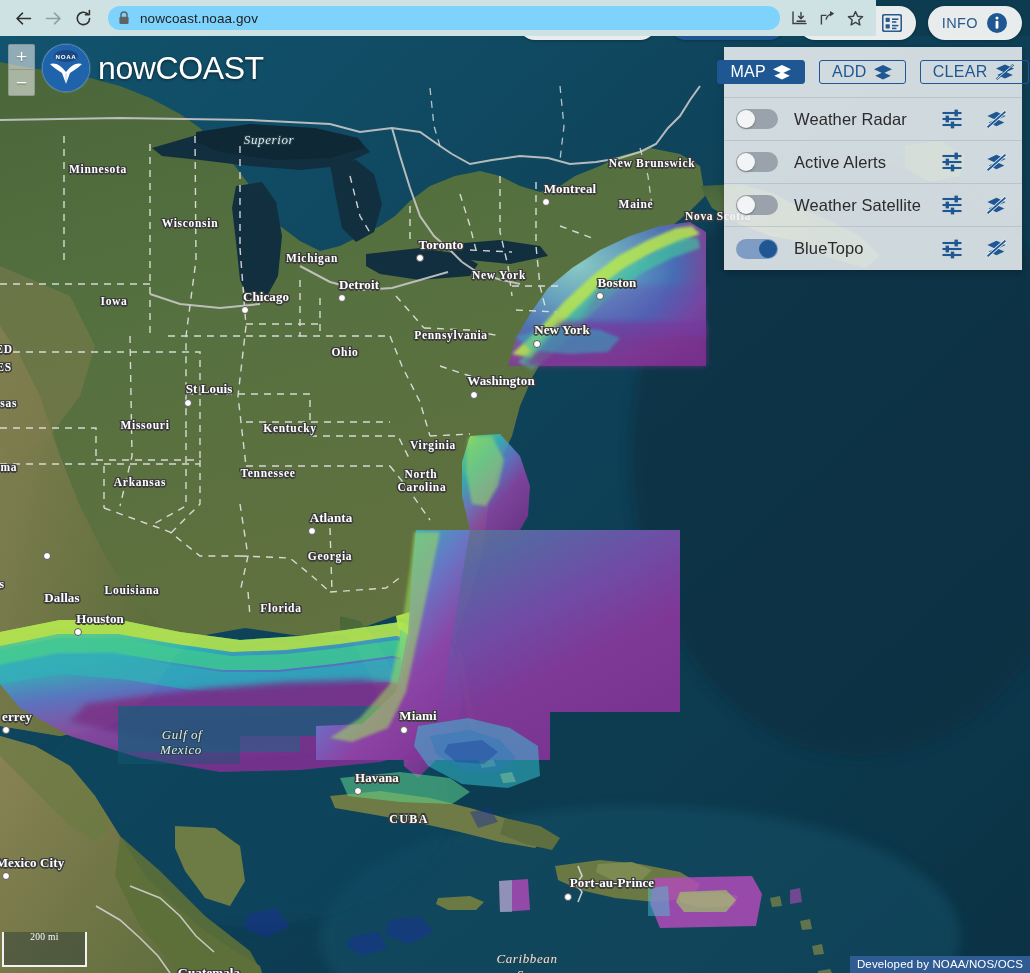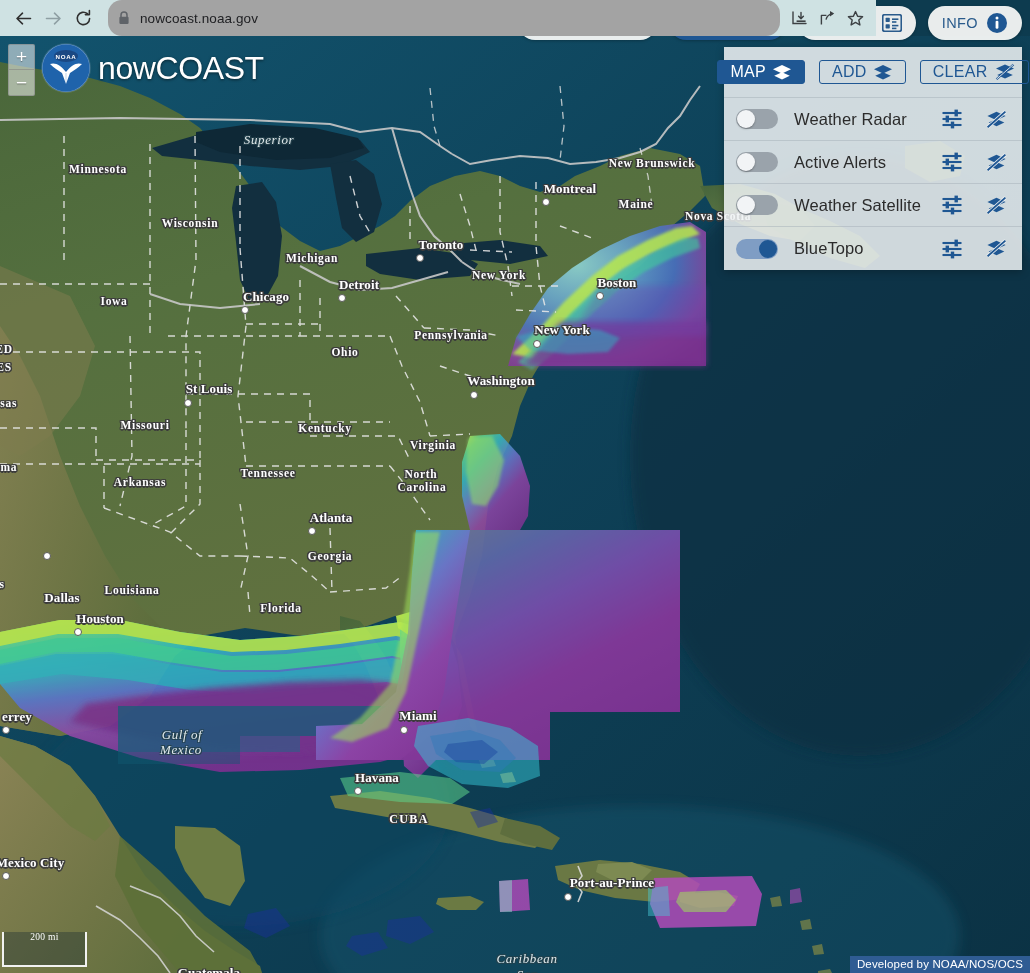--- a/index.html
+++ b/index.html
@@ -22,23 +22,23 @@
   .nav-btn {
     width: 30px; height: 30px;
     display: flex; align-items: center; justify-content: center;
     color: #303030;
     flex: 0 0 auto;
   }
   .nav-btn.disabled { color: #8e9fa3; }
   .nav-btn svg { display: block; }
   .omnibox {
     flex: 1 1 auto;
-    height: 36px;
+    height: 24px;
     margin: 0 6px 0 10px;
-    background: #a3a3a3;
+    background: #7dd3fc;
     border-radius: 14px;
     display: flex; align-items: center;
     padding: 0 10px;
     min-width: 0;
   }
   .lock-icon { flex: 0 0 auto; margin-right: 10px; display:flex; }
   .url-text {
     font-size: 13.5px; color: #202124;
     white-space: nowrap; overflow: hidden; text-overflow: ellipsis;
     letter-spacing: 0.1px;
@@ -516,21 +516,21 @@
     </svg>
   </div>
 
   <div id="map-labels">
       <div class="lbl state" style="left: 98px; top: 133px; transform: translate(-50%, -50%);">Minnesota</div>
       <div class="lbl state" style="left: 190px; top: 187px; transform: translate(-50%, -50%);">Wisconsin</div>
       <div class="lbl state" style="left: 312px; top: 222px; transform: translate(-50%, -50%);">Michigan</div>
       <div class="lbl state" style="left: 114px; top: 265px; transform: translate(-50%, -50%);">Iowa</div>
       <div class="lbl state" style="left: 345px; top: 316px; transform: translate(-50%, -50%);">Ohio</div>
       <div class="lbl state" style="left: 145px; top: 389px; transform: translate(-50%, -50%);">Missouri</div>
-      <div class="lbl state" style="left: 290px; top: 392px; transform: translate(-50%, -50%); margin-left: 35px;">Kentucky</div>
+      <div class="lbl state" style="left: 290px; top: 392px; transform: translate(-50%, -50%);">Kentucky</div>
       <div class="lbl state" style="left: 451px; top: 299px; transform: translate(-50%, -50%);">Pennsylvania</div>
       <div class="lbl state" style="left: 499px; top: 239px; transform: translate(-50%, -50%);">New York</div>
       <div class="lbl state" style="left: 433px; top: 393px; transform: translate(-50%, -50%); margin-top: 16px;">Virginia</div>
       <div class="lbl state" style="left: 268px; top: 437px; transform: translate(-50%, -50%);">Tennessee</div>
       <div class="lbl state" style="left: 421px; top: 438px; transform: translate(-50%, -50%);">North</div>
       <div class="lbl state" style="left: 422px; top: 451px; transform: translate(-50%, -50%);">Carolina</div>
       <div class="lbl state" style="left: 140px; top: 446px; transform: translate(-50%, -50%);">Arkansas</div>
       <div class="lbl state" style="left: 330px; top: 520px; transform: translate(-50%, -50%);">Georgia</div>
       <div class="lbl state" style="left: 132px; top: 554px; transform: translate(-50%, -50%);">Louisiana</div>
       <div class="lbl state" style="left: 281px; top: 572px; transform: translate(-50%, -50%);">Florida</div>

